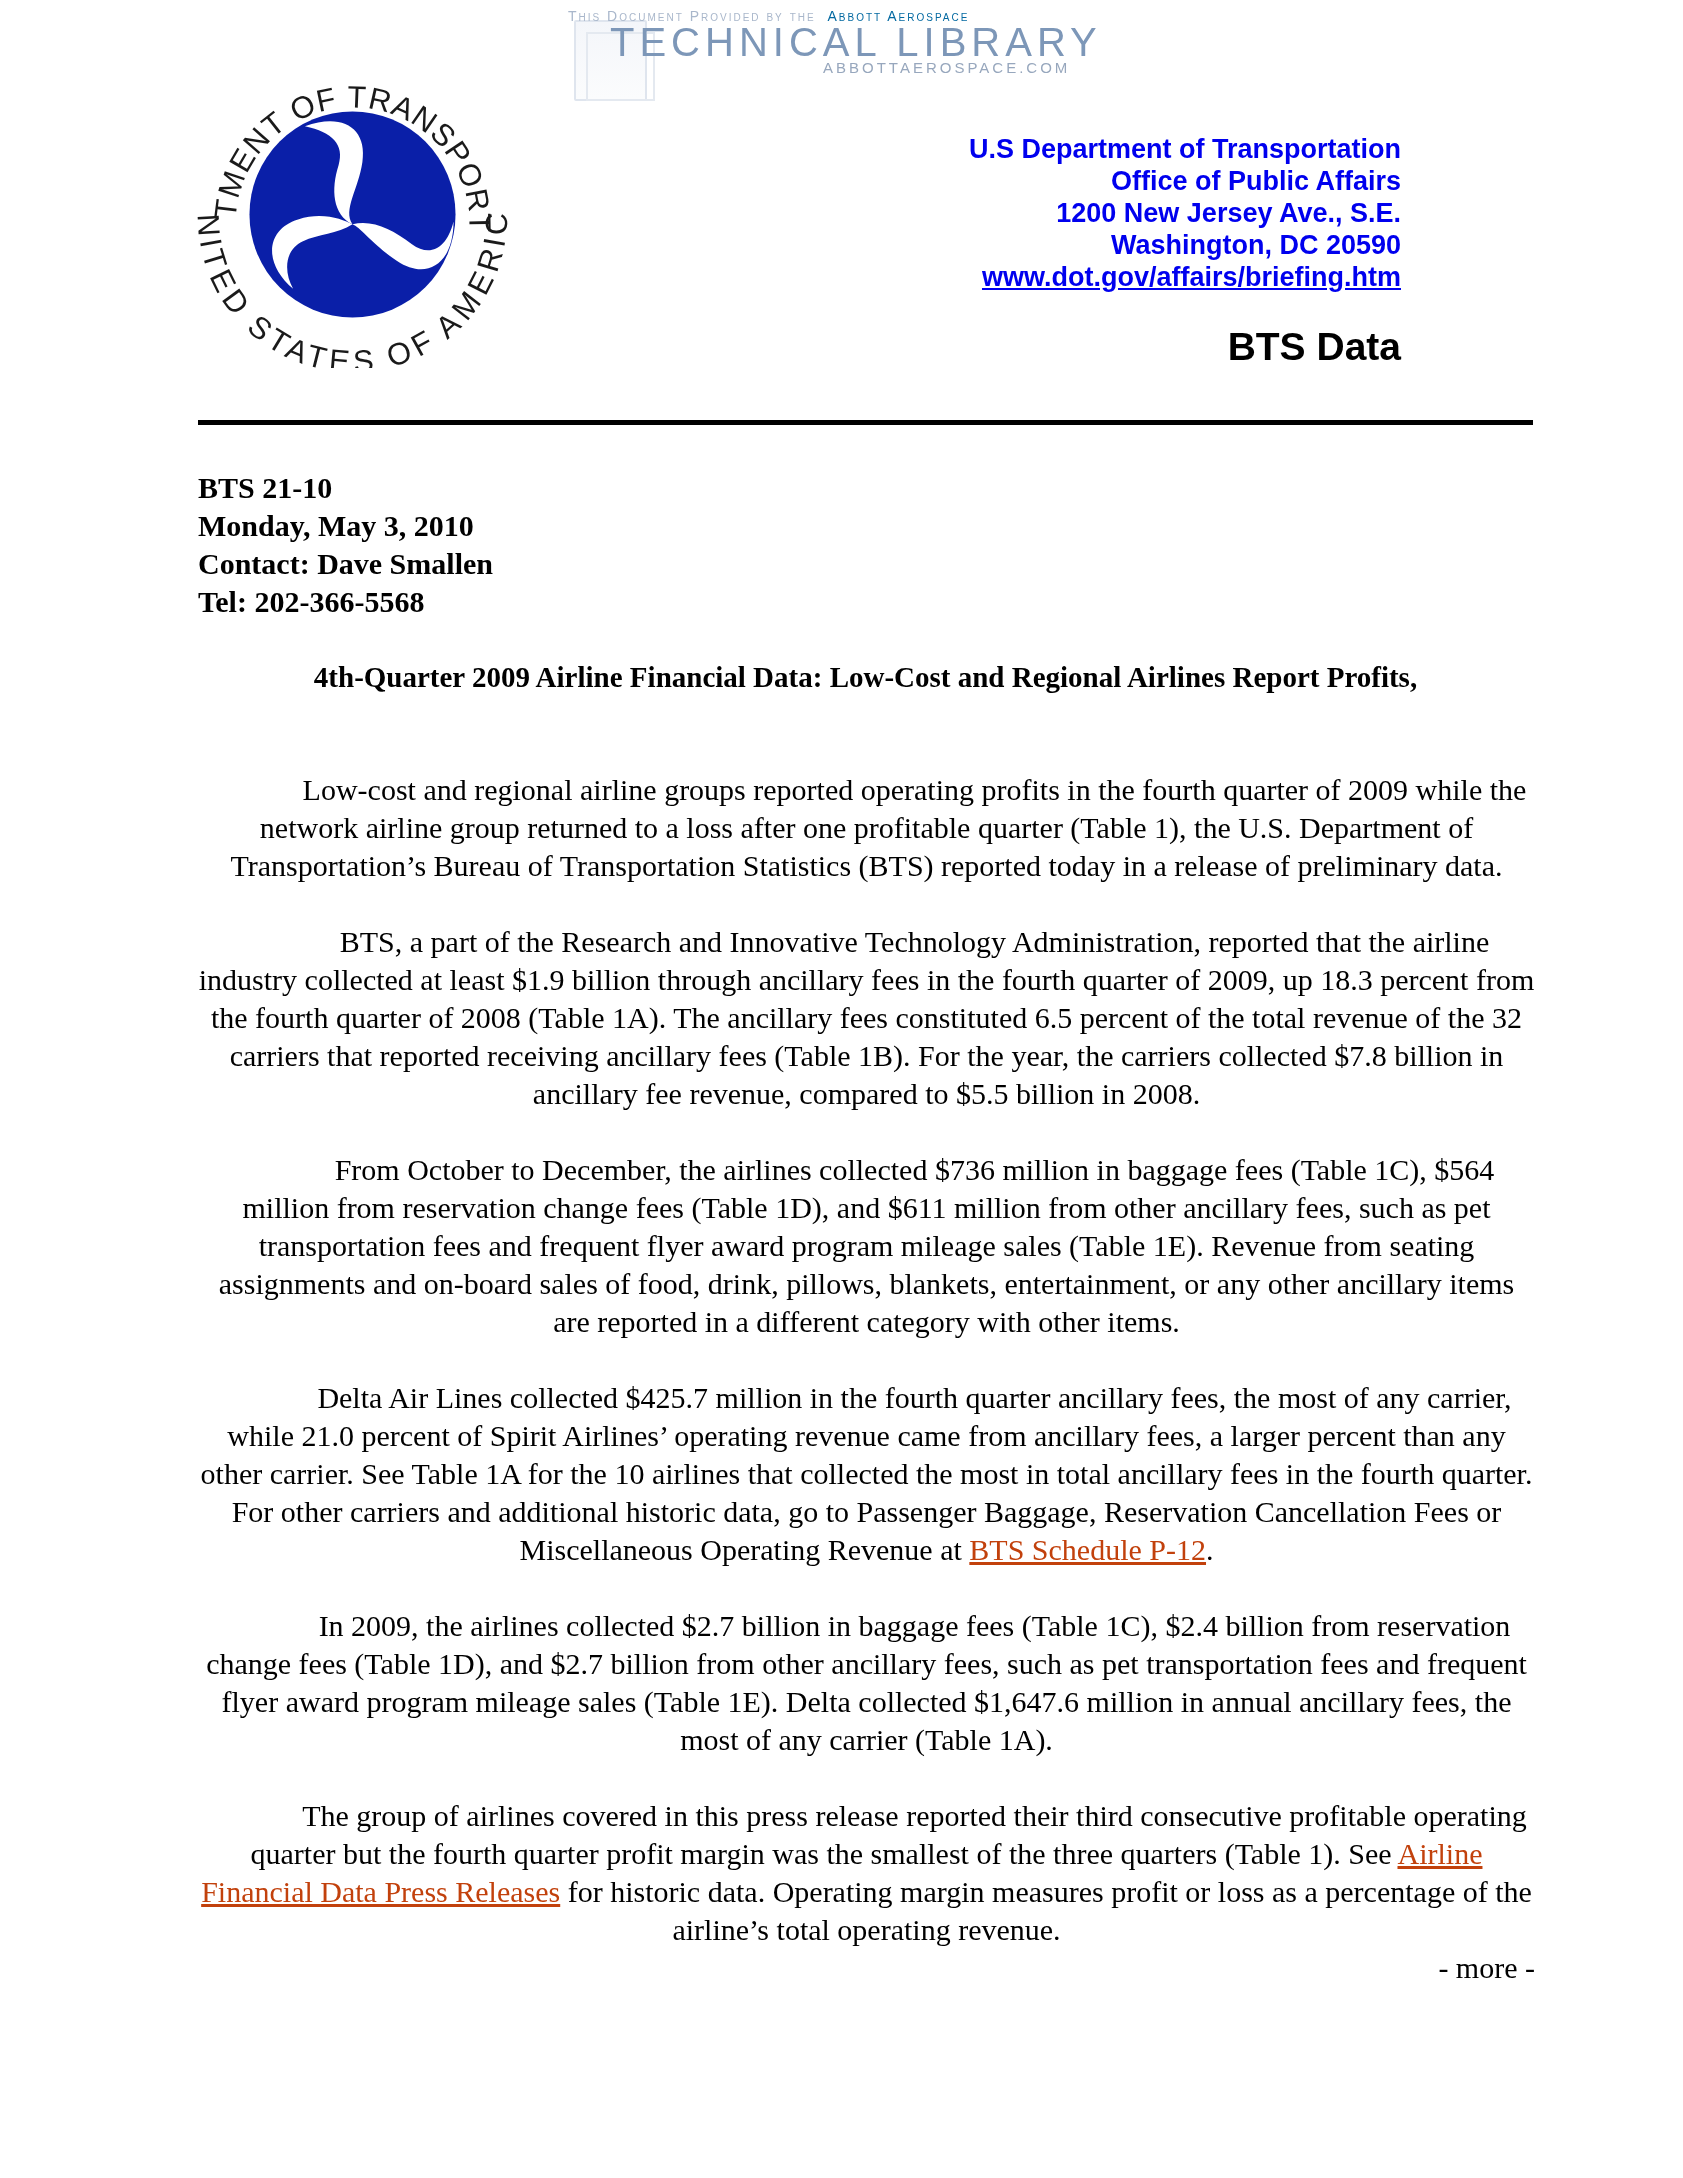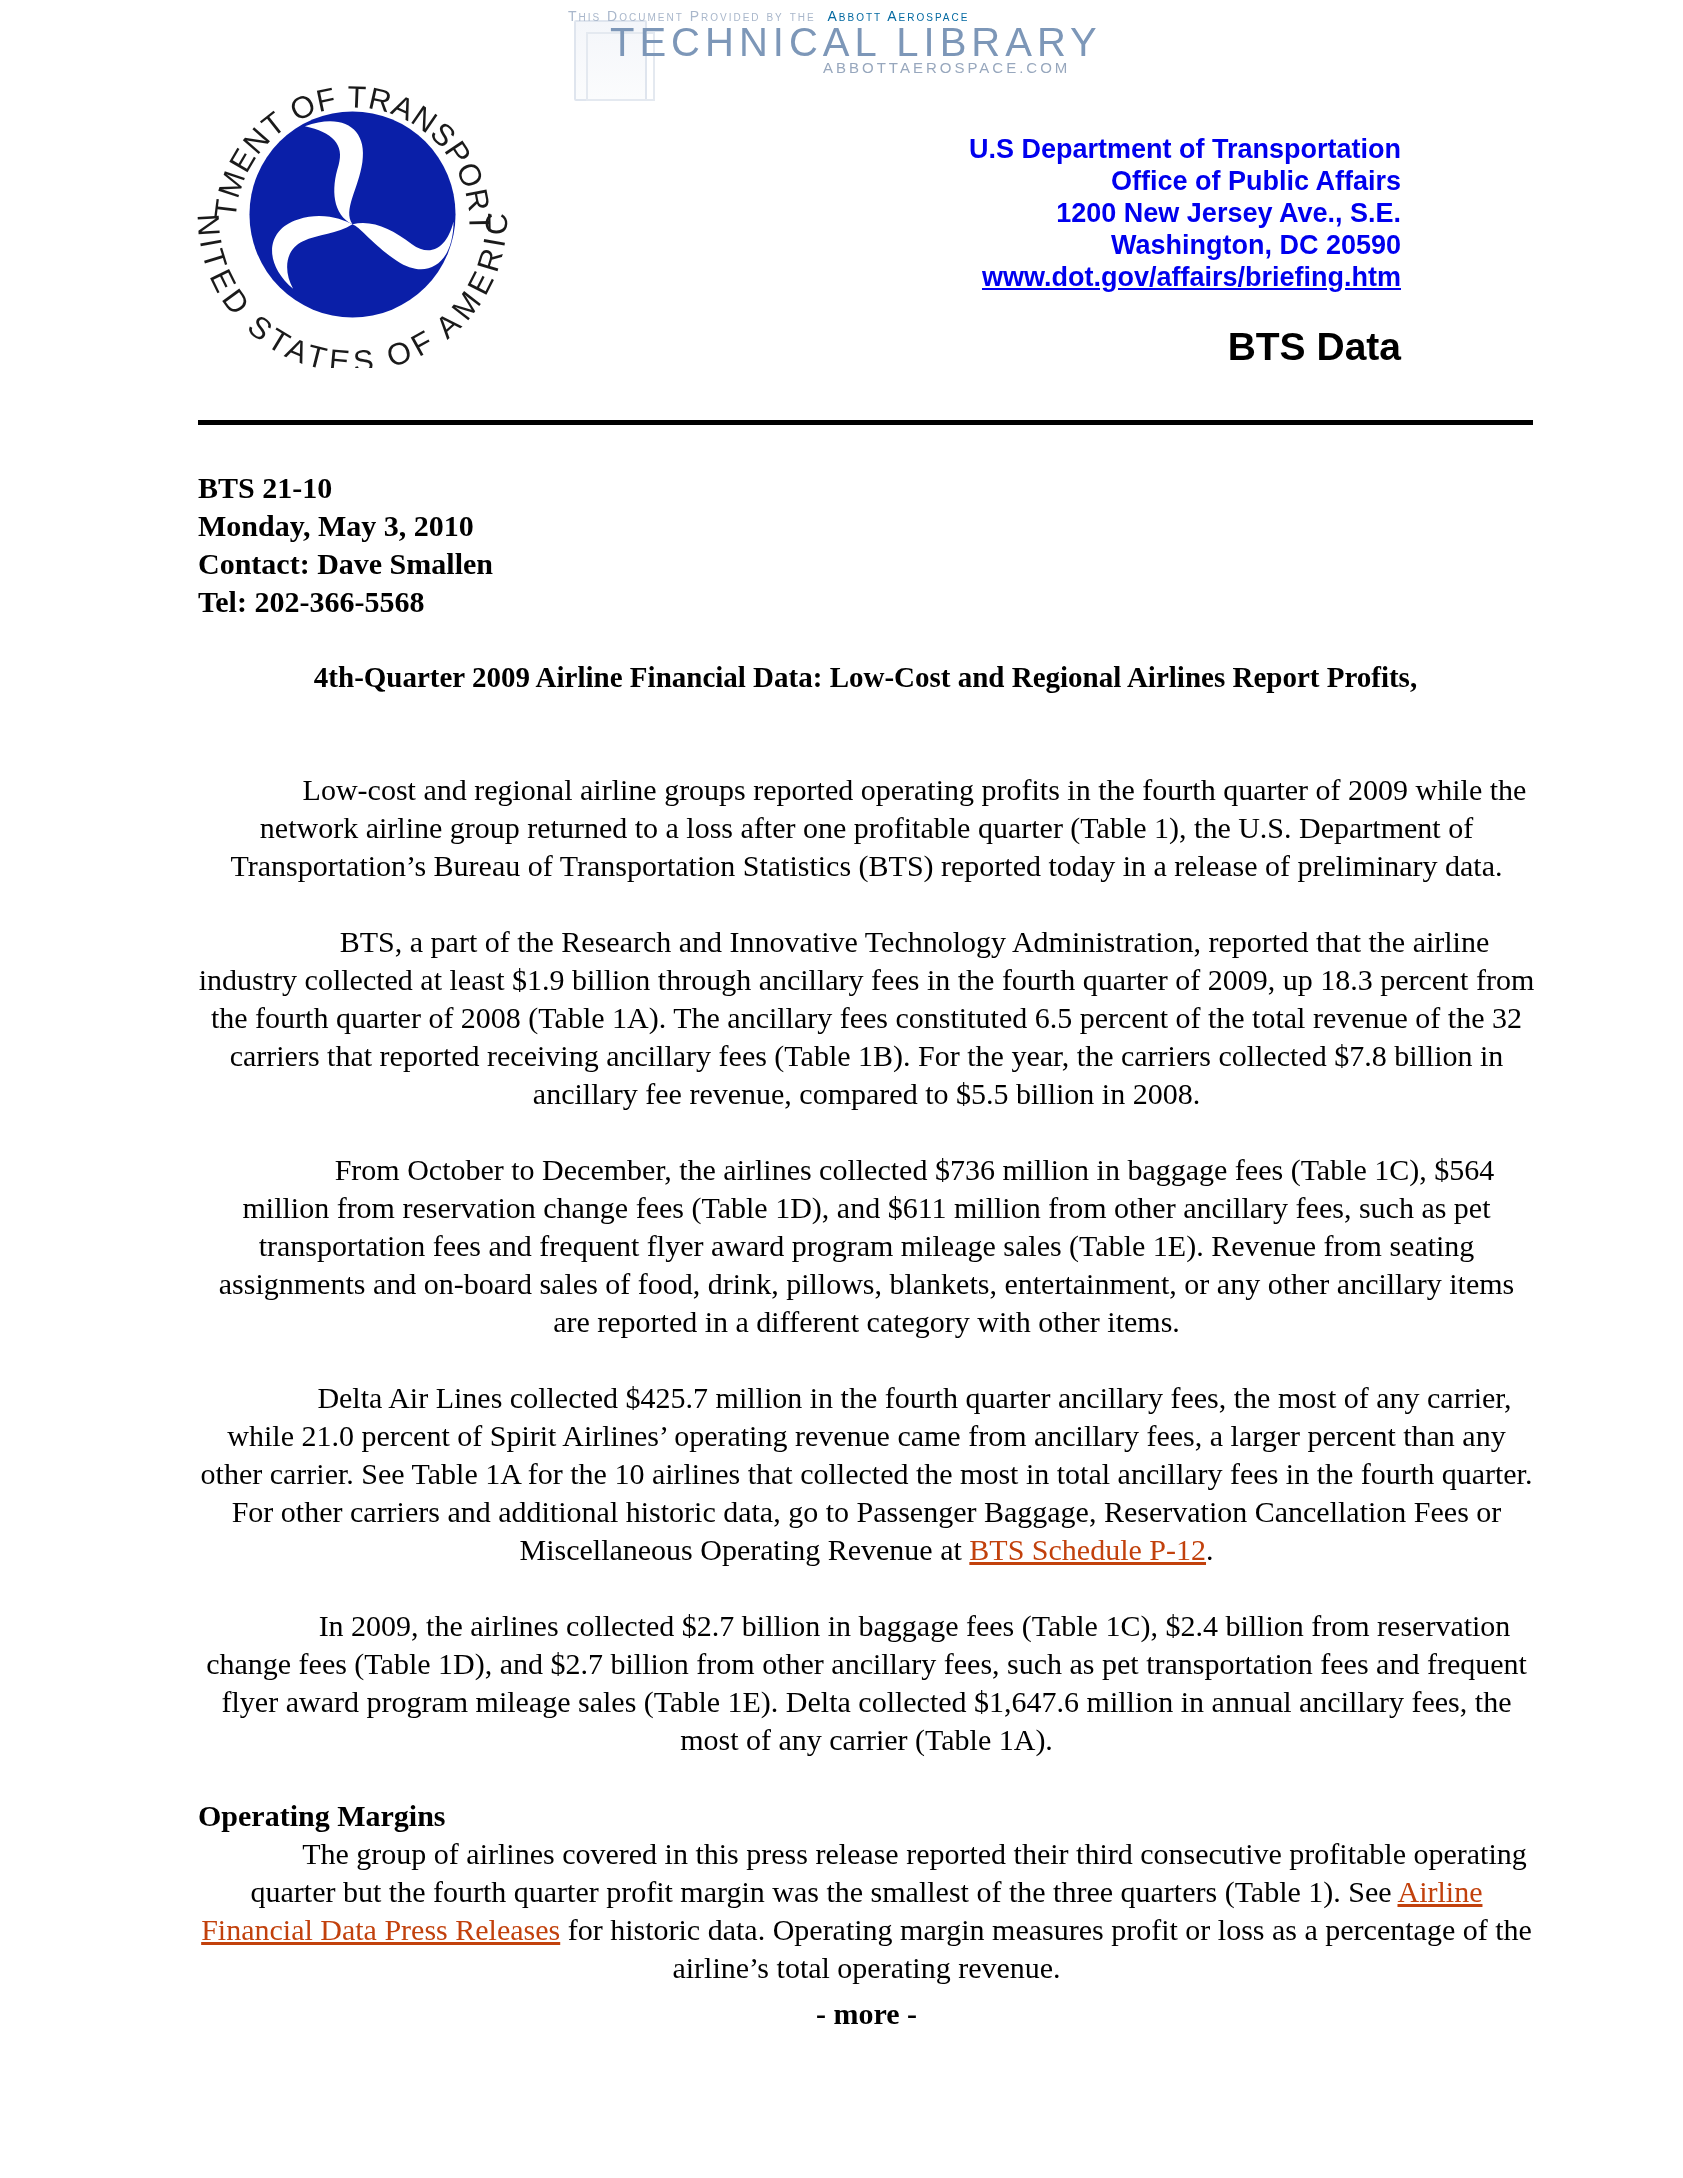--- a/index.html
+++ b/index.html
@@ -39,21 +39,21 @@
   .meta div { white-space: nowrap; }
 
   .title { position: absolute; left: 198px; width: 1335px; top: 658px; text-align: center;
            font-weight: bold; font-size: 29px; line-height: 38px; }
 
   .body { position: absolute; left: 198px; width: 1337px; top: 771px; font-size: 30px; line-height: 38px; }
   .body p { margin: 0 0 38px 0; text-indent: 96px; text-align: center; }
   .body p.noindent-gap { margin-bottom: 0; }
   .body a { color: #c2410c; text-decoration: underline; }
   .section-head { font-weight: bold; margin: 0; }
-  .more { text-align: center; font-weight: bold; margin: 8px; }
+  .more { text-align: right; font-weight: normal; margin: 0; }
 </style>
 </head>
 <body>
 
 <div class="watermark sans">
   <div class="wm-page"></div>
   <div class="wm-page2"></div>
   <div class="wm-line1"><span>This Document Provided by the</span>&nbsp;&nbsp;<span class="accent">Abbott Aerospace</span></div>
   <div class="wm-line2">TECHNICAL LIBRARY</div>
   <div class="wm-line3">ABBOTTAEROSPACE.COM</div>
@@ -103,17 +103,16 @@
 <div class="title serif">
   <div>4th-Quarter 2009 Airline Financial Data: Low-Cost and Regional Airlines Report Profits,</div>
 </div>
 
 <div class="body serif">
   <p>Low-cost and regional airline groups reported operating profits in the fourth quarter of 2009 while the network airline group returned to a loss after one profitable quarter (Table 1), the U.S. Department of Transportation’s Bureau of Transportation Statistics (BTS) reported today in a release of preliminary data.</p>
   <p>BTS, a part of the Research and Innovative Technology Administration, reported that the airline industry collected at least $1.9 billion through ancillary fees in the fourth quarter of 2009, up 18.3 percent from the fourth quarter of 2008 (Table 1A).  The ancillary fees constituted 6.5 percent of the total revenue of the 32 carriers that reported receiving ancillary fees (Table 1B). For the year, the carriers collected $7.8 billion in ancillary fee revenue, compared to $5.5 billion in 2008.</p>
   <p>From October to December, the airlines collected $736 million in baggage fees (Table 1C), $564 million from reservation change fees (Table 1D), and $611 million from other ancillary fees, such as pet transportation fees and frequent flyer award program mileage sales (Table 1E). Revenue from seating assignments and on-board sales of food, drink, pillows, blankets, entertainment, or any other ancillary items are reported in a different category with other items.</p>
   <p><span>Delta Air Lines collected $425.7 million in the fourth quarter ancillary fees, the most of any carrier, while 21.0 percent of Spirit Airlines’ operating revenue came from ancillary fees, a larger percent than any other carrier. See Table 1A for the 10 airlines that collected the most in total ancillary fees in the fourth quarter. For other carriers and additional historic data, go to Passenger Baggage, Reservation Cancellation Fees or Miscellaneous Operating Revenue at </span><a>BTS Schedule P-12</a><span>.</span></p>
   <p>In 2009, the airlines collected $2.7 billion in baggage fees (Table 1C), $2.4 billion from reservation change fees (Table 1D), and $2.7 billion from other ancillary fees, such as pet transportation fees and frequent flyer award program mileage sales (Table 1E). Delta collected $1,647.6 million in annual ancillary fees, the most of any carrier (Table 1A).</p>
-  <div class="section-head">Operating Margins</div>
   <p class="noindent-gap"><span>The group of airlines covered in this press release reported their third consecutive profitable operating quarter but the fourth quarter profit margin was the smallest of the three quarters (Table 1). See </span><a>Airline Financial Data Press Releases</a><span> for historic data.  Operating margin measures profit or loss as a percentage of the airline’s total operating revenue.</span></p>
   <div class="more">- more -</div>
 </div>
 
 
 </body></html>

